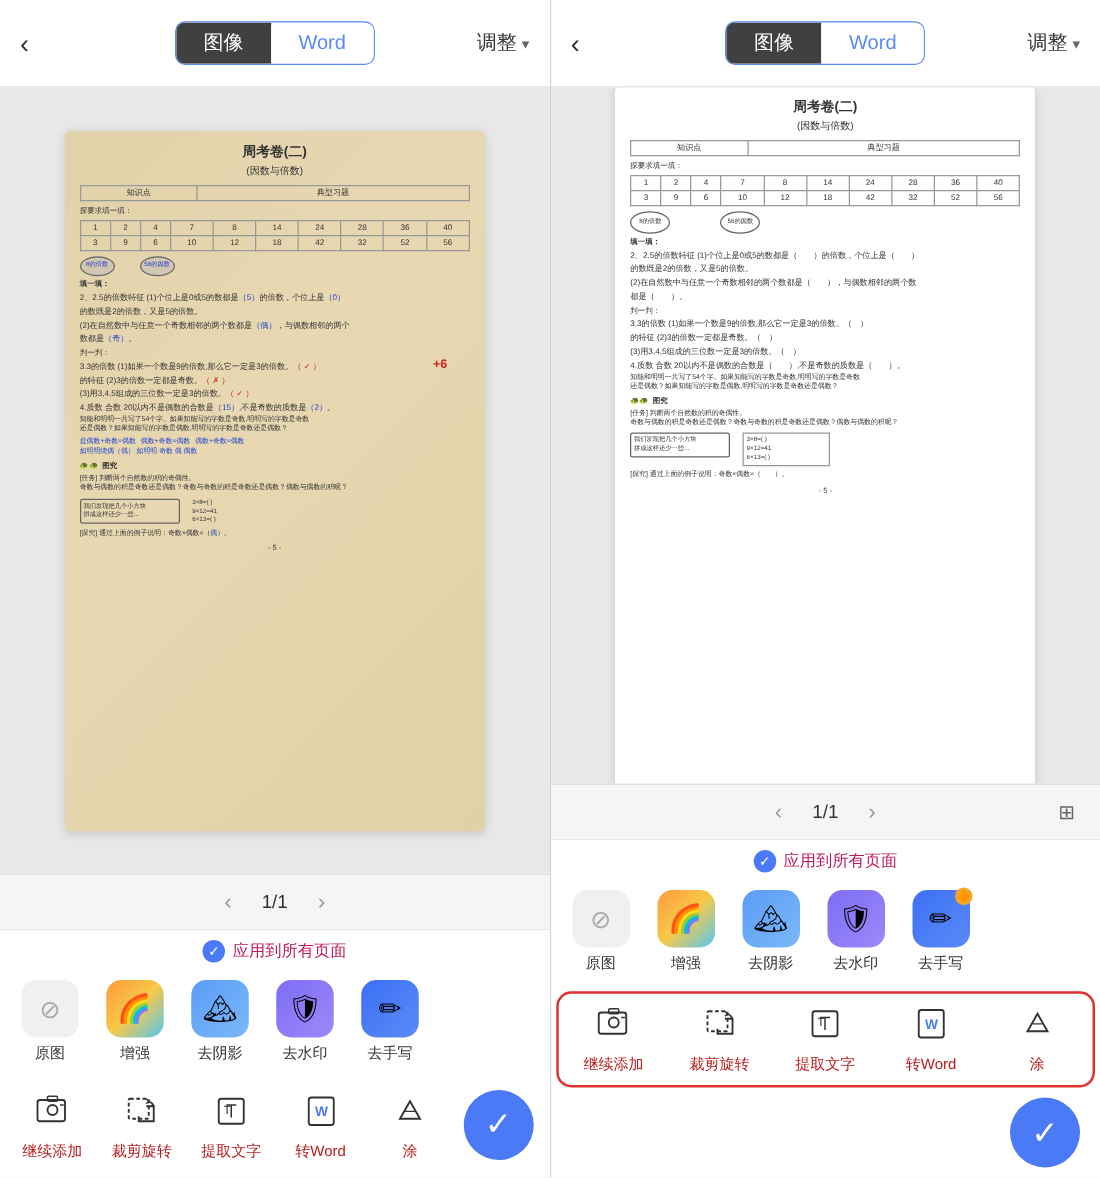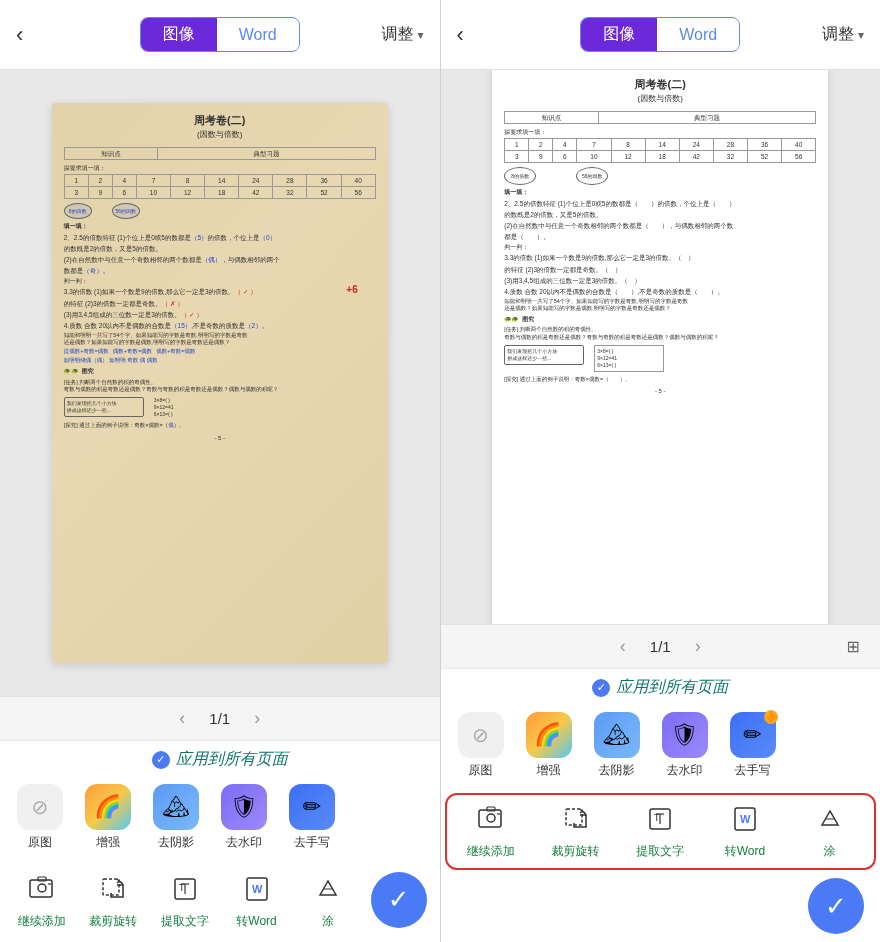--- a/index.html
+++ b/index.html
@@ -58,21 +58,21 @@
       padding: 6px 22px;
       font-size: 16px;
       font-weight: 500;
       color: #5b8af0;
       background: #fff;
       cursor: pointer;
       border: none;
     }
 
     .tab-item.active {
-      background: #6d28d9;
+      background: #404040;
       color: #fff;
     }
 
     .adjust-btn {
       position: absolute;
       right: 16px;
       display: flex;
       align-items: center;
       gap: 4px;
       font-size: 16px;
@@ -161,23 +161,22 @@
       border-radius: 50%;
       background: #4a7af5;
       display: flex;
       align-items: center;
       justify-content: center;
       color: #fff;
       font-size: 11px;
     }
 
     .apply-label {
-      font-size: 16px;
-      color: #0f766e;
-      font-style: italic;
+      font-size: 13px;
+      color: #be185d;
     }
 
     .filter-row {
       display: flex;
       align-items: center;
       gap: 0;
       padding: 0 6px;
       margin-bottom: 8px;
       overflow-x: auto;
     }
@@ -231,21 +230,21 @@
       height: 40px;
       display: flex;
       align-items: center;
       justify-content: center;
       font-size: 22px;
       color: #333;
     }
 
     .action-label {
       font-size: 12px;
-      color: #15803d;
+      color: #b91c1c;
     }
 
     .confirm-btn {
       width: 56px;
       height: 56px;
       border-radius: 50%;
       background: #4a7af5;
       border: none;
       display: flex;
       align-items: center;

